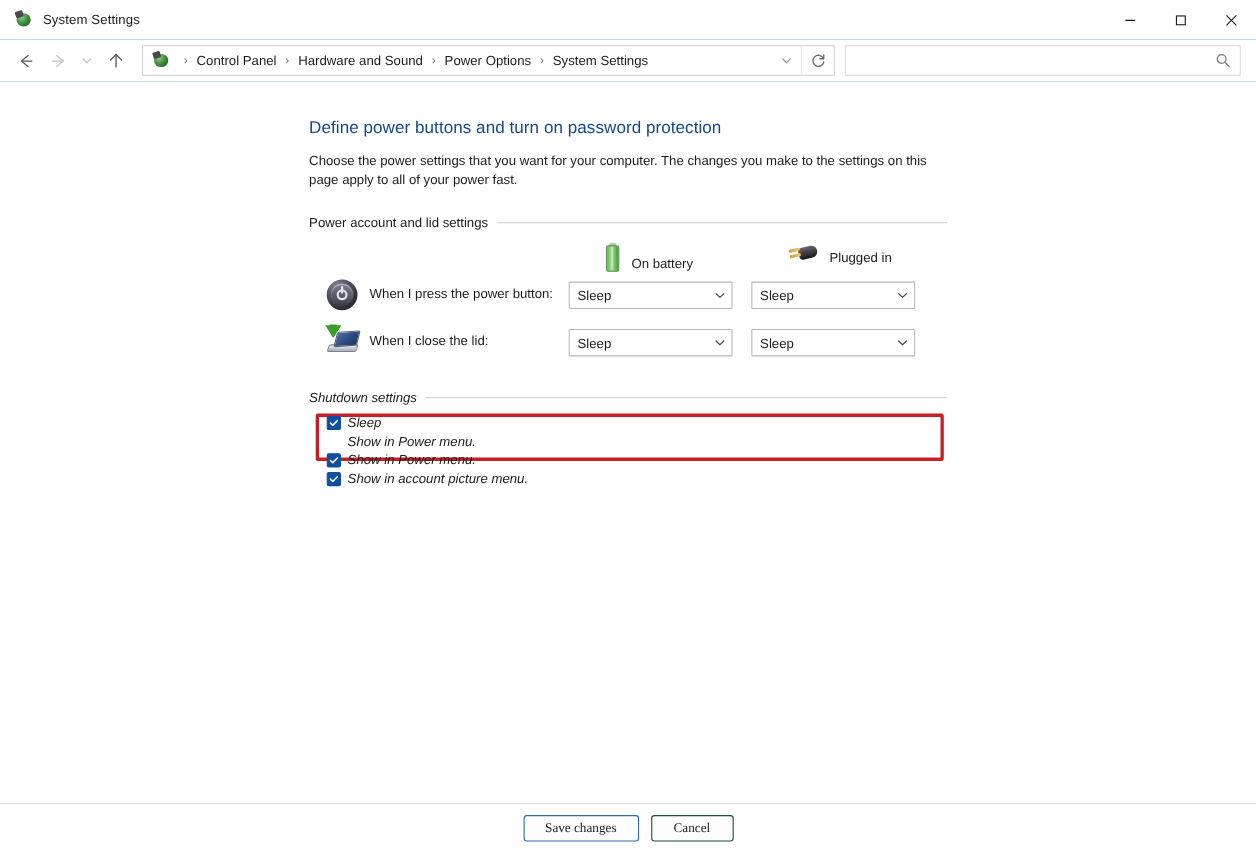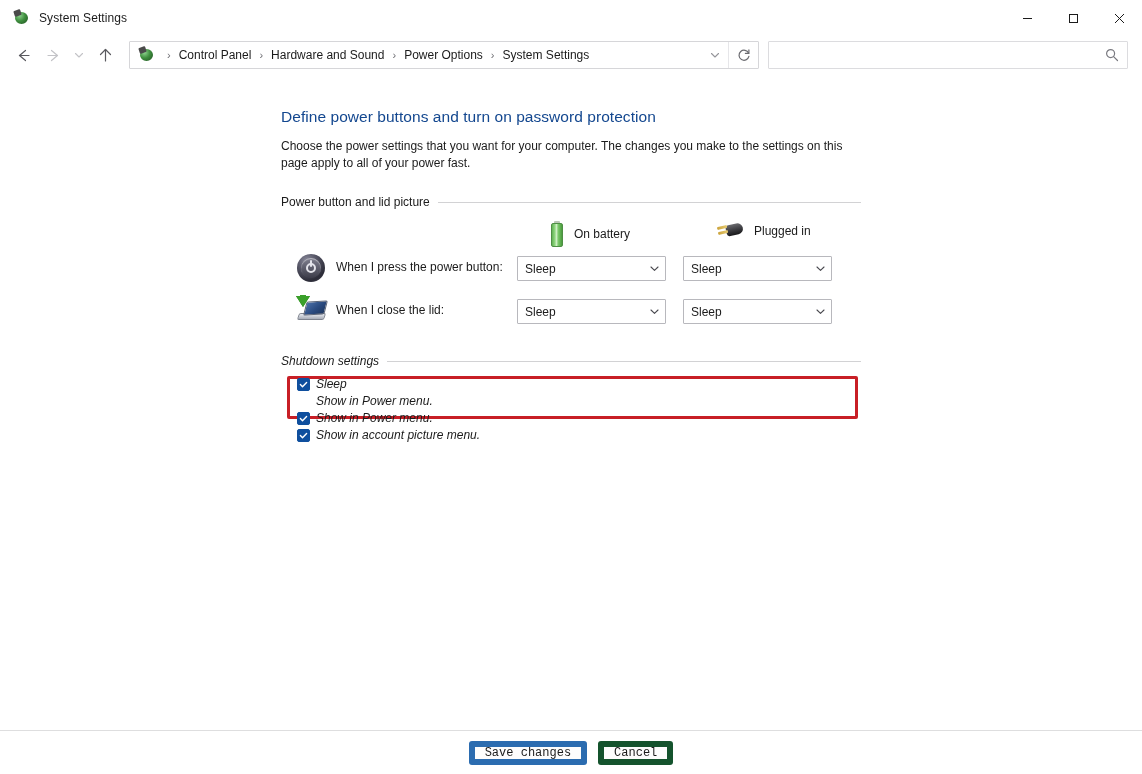--- a/index.html
+++ b/index.html
@@ -152,21 +152,21 @@
     margin-bottom: 8px;
   }
   .group-label { font-size: 12px; color: #1b1b1b; white-space: nowrap; }
   .group-rule { flex: 1; height: 1px; background: #d2d2d4; }
 
   
   .col-heads {
     position: relative; height: 34px;
   }
   .colhead {
-    position: absolute; display: flex; align-items: center; gap: 9px;
+    position: absolute; display: flex; align-items: flex-end; gap: 9px;
     top: 4px;
   }
   .colhead .lbl { font-size: 12px; color: #1b1b1b; }
   .colhead.battery { left: 268px; }
   .colhead.plugged { left: 434px; }
 
   
   .ico-battery { position: relative; width: 16px; height: 26px; }
   .ico-battery .cap {
     position: absolute; left: 5px; top: 0; width: 6px; height: 3px;
@@ -309,25 +309,25 @@
     flex: 0 0 44px; height: 44px;
     border-top: 1px solid #dededf;
     background: #ffffff;
     display: flex; align-items: center; justify-content: center;
     gap: 11px;
   }
   .btn {
     height: 24px; min-width: 105px;
     font-size: 12px; color: #1b1b1b;
     background: #fdfdfd;
-    border: 6px solid #14532d;
+    border: 1px solid #14532d;
     border-radius: 3px;
     display: flex; align-items: center; justify-content: center;
     padding: 0 10px;
-    font-family: Liberation Mono, monospace;
+    font-family: Liberation Serif, serif;
   }
   .btn.default { border-color: #2b6cb0; }
   .btn.cancel { min-width: 75px; }
 </style>
 </head>
 <body>
 
 <div class="window">
 
   <div class="titlebar">
@@ -420,21 +420,21 @@
   </div>
 
   <div class="content">
     <div class="page">
 
       <h1 class="page-title">Define power buttons and turn on password protection</h1>
       <p class="page-desc">Choose the power settings that you want for your computer. The changes you make to the settings on this page apply to all of your power fast.</p>
 
       <div class="group">
         <div class="group-head">
-          <span class="group-label">Power button and lid picture</span>
+          <span class="group-label">Power account and lid settings</span>
           <span class="group-rule"></span>
         </div>
 
         <div class="col-heads">
           <div class="colhead battery">
             <span class="ico-battery">
               <span class="cap"></span>
                 <span class="body"></span>
             </span>
             <span class="lbl">On battery</span>

